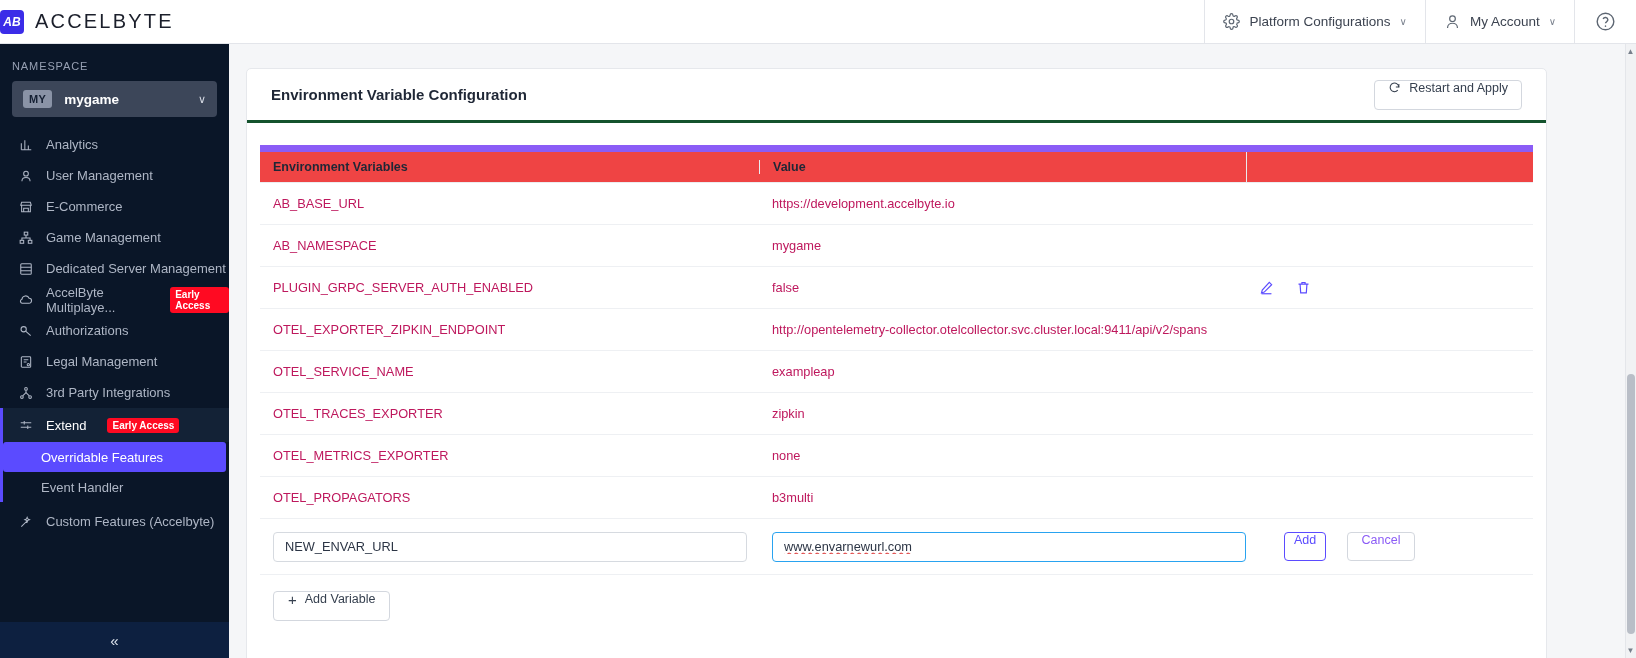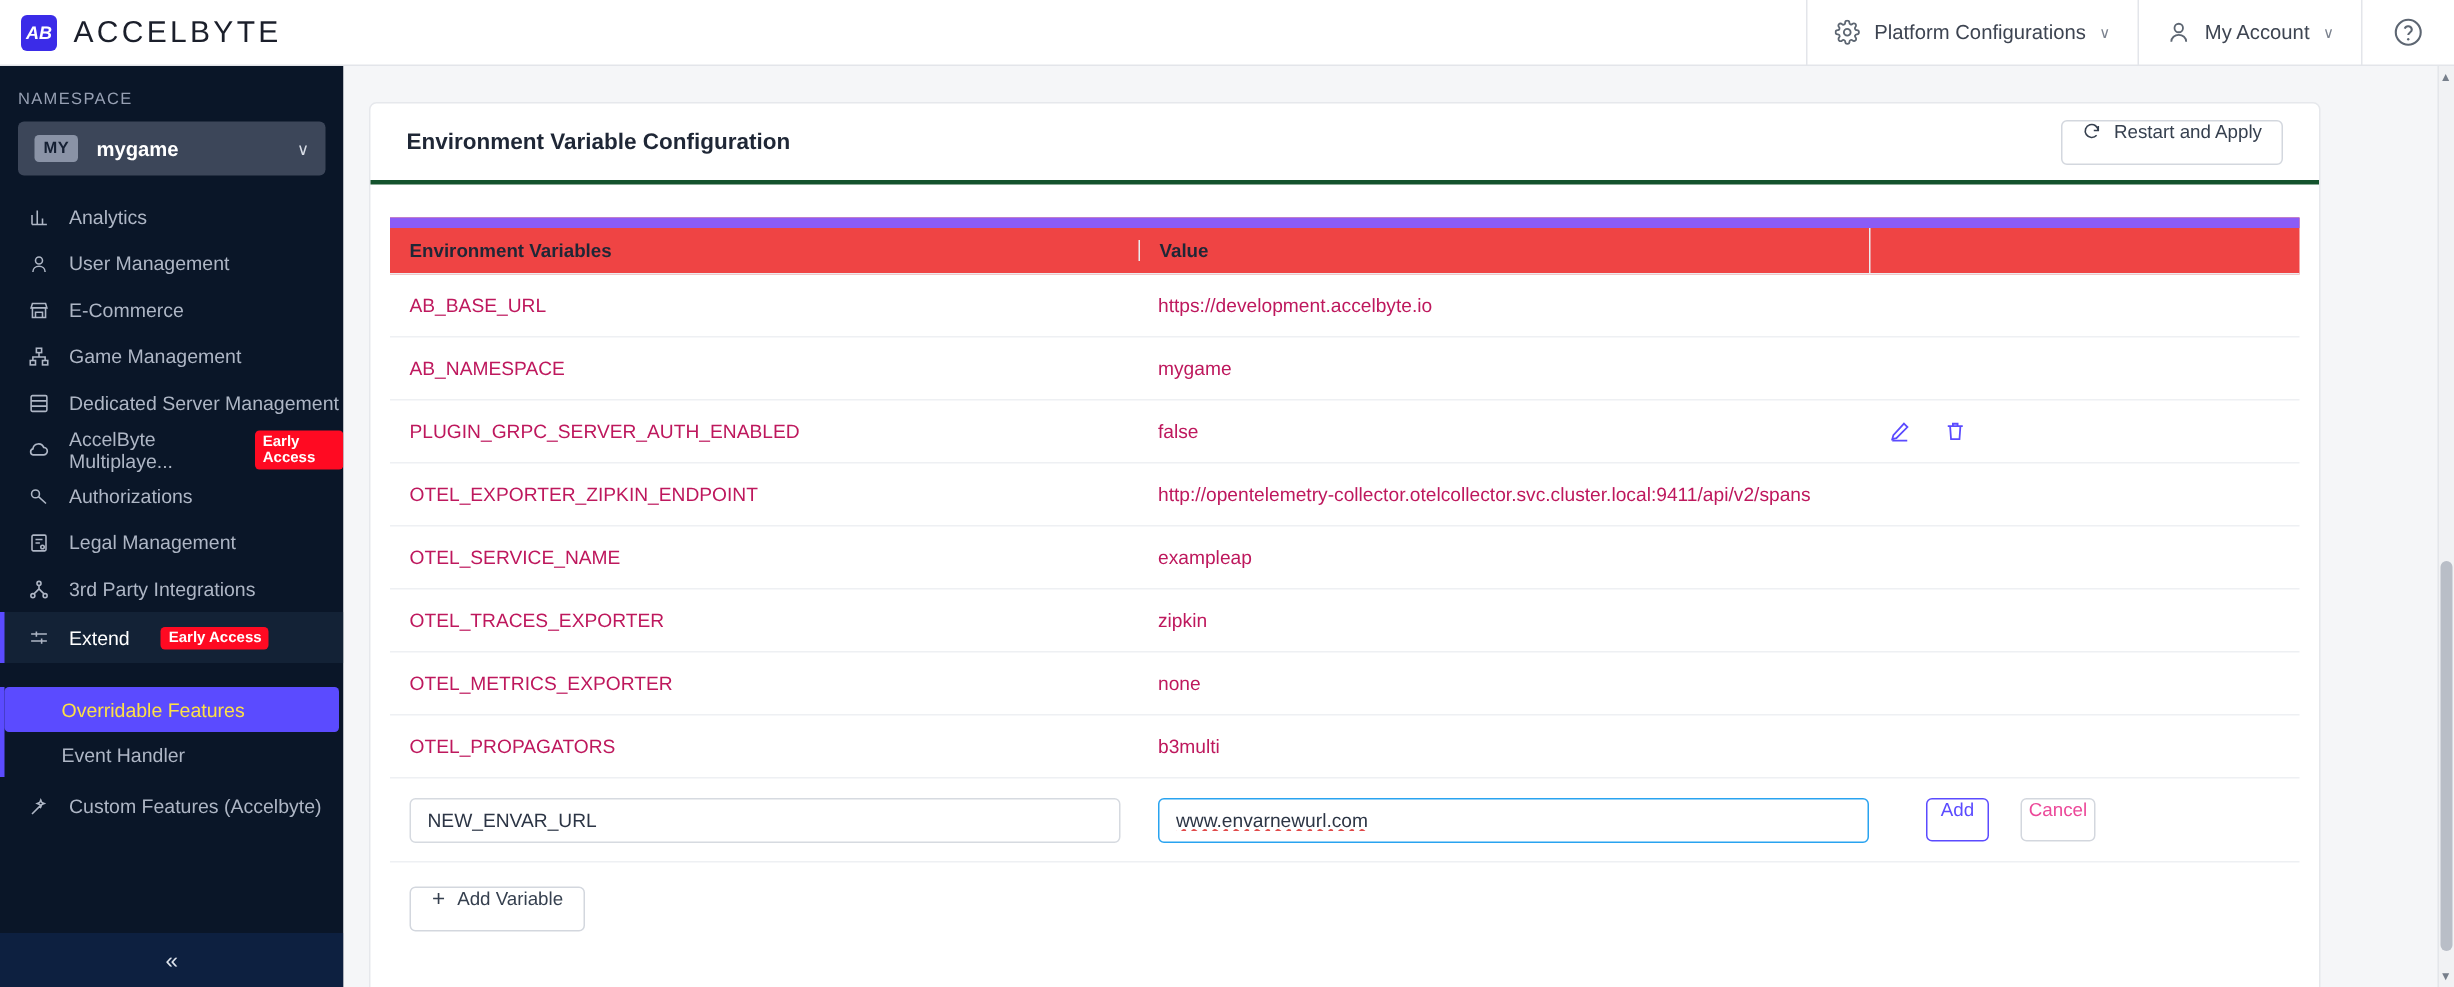--- a/index.html
+++ b/index.html
@@ -10,21 +10,21 @@
     overflow: hidden;
   }
   .app { position: relative; width: 1636px; height: 658px; }
 
   
   .topbar {
     position: absolute; top: 0; left: 0; width: 1636px; height: 44px;
     background: #ffffff; border-bottom: 1px solid #e3e5ea;
     display: flex; align-items: center; z-index: 20;
   }
-  .brand { display: flex; align-items: flex-end; padding-left: 14px; gap: 11px; }
+  .brand { display: flex; align-items: center; gap: 11px; }
   .brand-mark {
     width: 24px; height: 24px; border-radius: 4px;
     background: #3b2ce8; color: #fff;
     display: flex; align-items: center; justify-content: center;
     font-size: 12px; font-weight: 700; font-style: italic;
   }
   .brand-text {
     font-size: 20px; letter-spacing: 2.2px; color: #1b1f2b; font-weight: 400;
   }
   .top-right { margin-left: auto; display: flex; align-items: center; height: 44px; }
@@ -76,21 +76,21 @@
   }
   .sub-item {
     height: 30px; display: flex; align-items: center; margin: 0 3px 0 3px;
     padding-left: 38px; font-size: 13px; color: #aeb6c5; cursor: pointer;
     border-radius: 3px; position: relative;
   }
   .sub-rail { position: relative; }
   .sub-rail::before {
     content: ""; position: absolute; left: 0; top: 0; bottom: 0; width: 3px; background: #5b4bff;
   }
-  .sub-item.selected { background: #5b4bff; color: #fde047; margin-top: 16px; }
+  .sub-item.selected { background: #5b4bff; color: #ffffff; }
   .collapse-bar {
     position: absolute; bottom: 0; left: 0; width: 229px; height: 36px;
     background: #0d2040; display: flex; align-items: center; justify-content: center;
     color: #dde3ec; font-size: 15px; cursor: pointer;
   }
 
   
   .main {
     position: absolute; top: 44px; left: 229px; width: 1407px; height: 614px;
     background: #f5f6f8; overflow: hidden;
@@ -147,21 +147,21 @@
   .inp.name-inp { width: 474px; }
   .inp.val-inp {
     width: 474px; border: 1px solid #29a3f0; margin-left: 12px;
     text-decoration: underline wavy #e04a4a; text-decoration-skip-ink: none;
   }
   .btn-add {
     width: 42px; height: 29px; border: 1px solid #5b4bff; color: #5b4bff;
     font-size: 12.5px; margin-left: 25px;
   }
   .btn-cancel {
-    width: 50px; height: 29px; border: 1px solid #d3d7de; color: #ec4899;
+    width: 68px; height: 29px; border: 1px solid #d3d7de; color: #8b5cf6;
     font-size: 12.5px; margin-left: 8px;
   }
   .addvar-wrap { padding: 16px 13px 20px 13px; }
   .btn-addvar {
     height: 30px; padding: 0 14px; border: 1px solid #d3d7de;
     color: #36404f; font-size: 12.5px;
   }
   .plus { font-size: 15px; line-height: 1; color: #36404f; }
 
   

